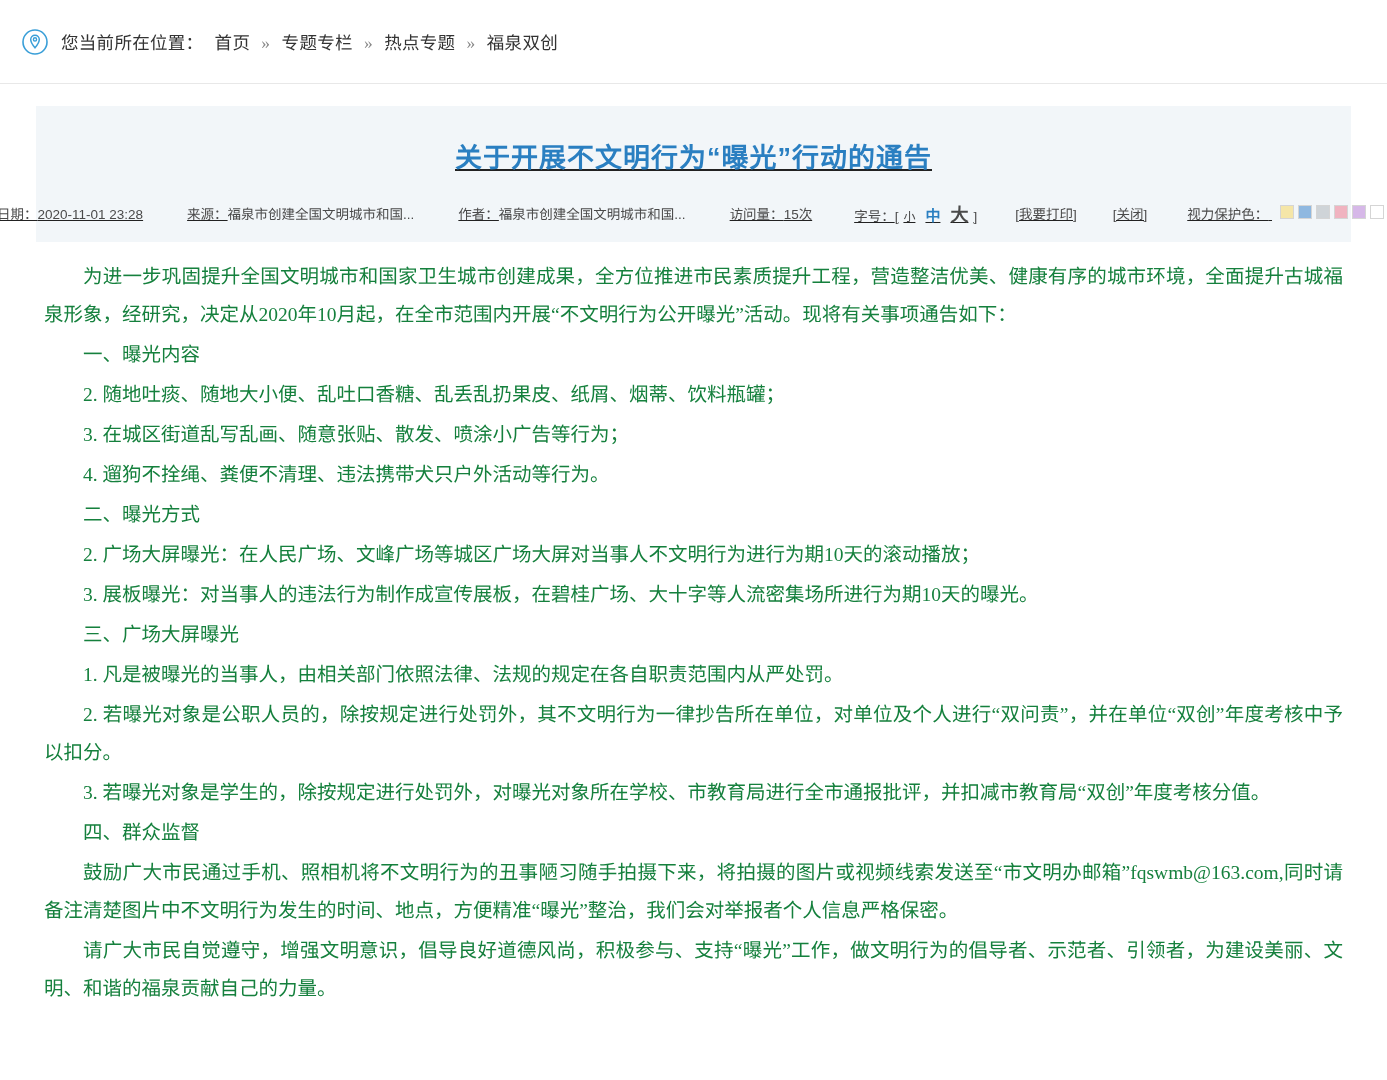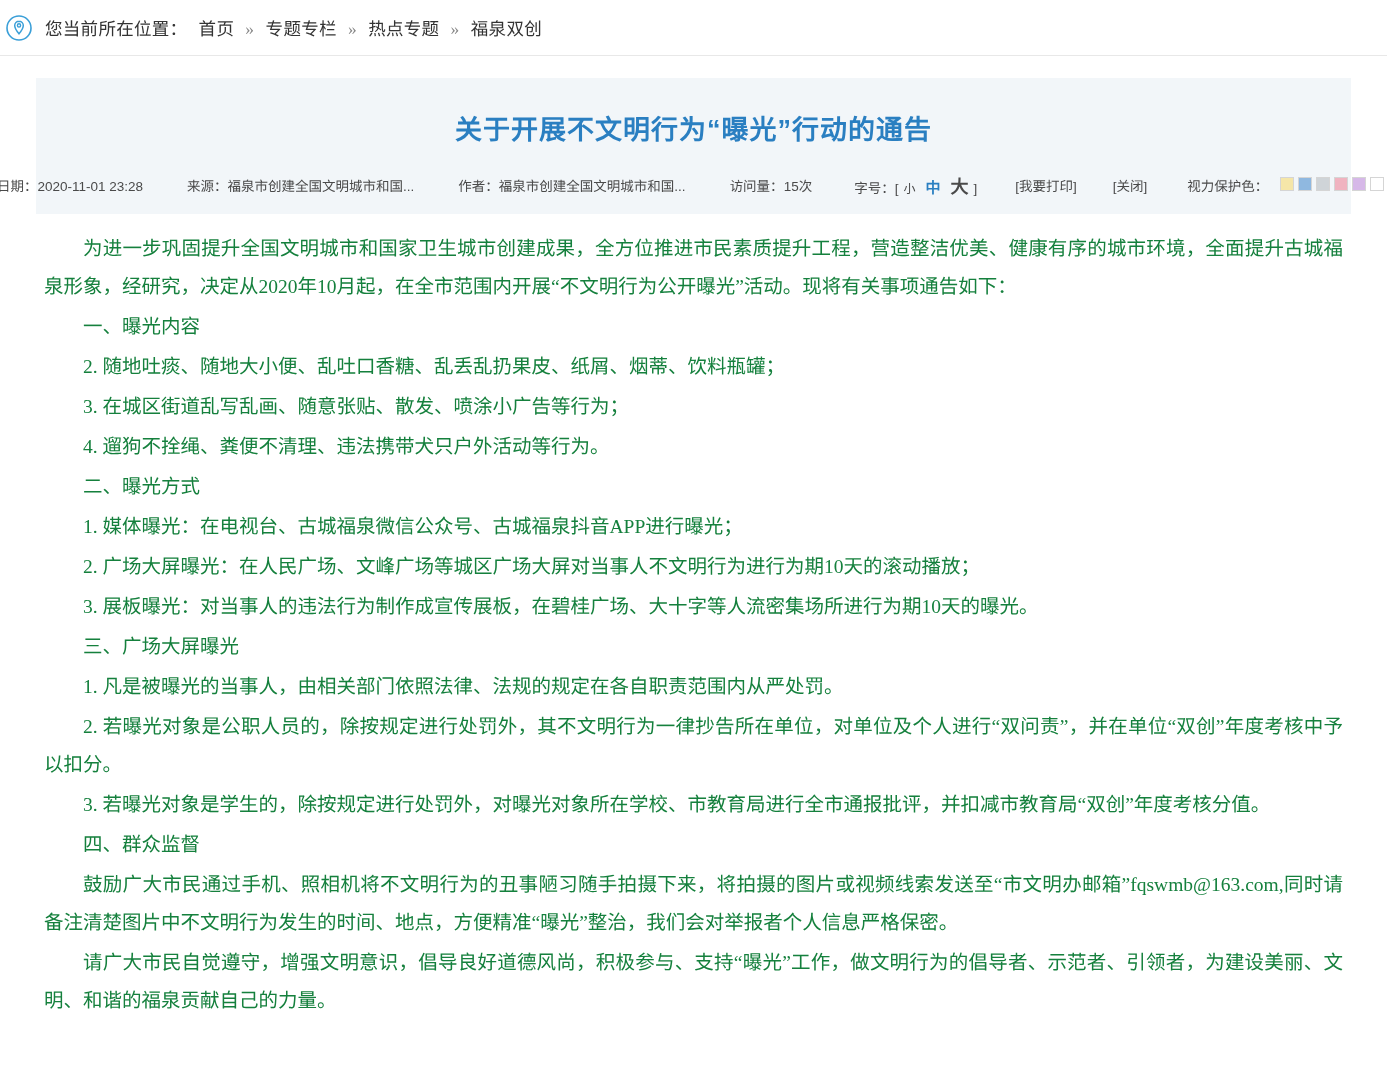--- a/index.html
+++ b/index.html
@@ -15,24 +15,24 @@
   .page {
     width: 1387px;
     min-height: 1080px;
     position: relative;
     background: #ffffff;
     box-sizing: border-box;
   }
 
   
   .breadcrumb-bar {
-    height: 56px;
+    height: 84px;
     display: flex;
     align-items: center;
-    padding-left: 6px;
+    padding-left: 22px;
     box-sizing: border-box;
     border-bottom: 1px solid #e8e8e8;
     background: #fff;
   }
   .loc-icon {
     width: 26px;
     height: 26px;
     flex: 0 0 26px;
     margin-right: 13px;
     position: relative;
@@ -58,20 +58,21 @@
 
   
   .content-wrap {
     padding: 22px 36px 0 36px;
     box-sizing: border-box;
   }
   .article-head {
     background: #f2f6f9;
     padding: 28px 20px 0 20px;
     box-sizing: border-box;
+    text-decoration: underline;
   }
   .article-title {
     text-align: center;
     color: #2a7fc1;
     font-size: 27px;
     font-weight: bold;
     font-family: "Liberation Sans", "DejaVu Sans", sans-serif;
     letter-spacing: 1px;
     line-height: 1.4;
     padding: 6px 0 22px 0;
@@ -200,21 +201,20 @@
       </div>
     </div>
 
     <div class="article-body">
       <p>为进一步巩固提升全国文明城市和国家卫生城市创建成果，全方位推进市民素质提升工程，营造整洁优美、健康有序的城市环境，全面提升古城福泉形象，经研究，决定从2020年10月起，在全市范围内开展“不文明行为公开曝光”活动。现将有关事项通告如下：</p>
       <p class="section">一、曝光内容</p>
       <p class="list-item">2. 随地吐痰、随地大小便、乱吐口香糖、乱丢乱扔果皮、纸屑、烟蒂、饮料瓶罐；</p>
       <p class="list-item">3. 在城区街道乱写乱画、随意张贴、散发、喷涂小广告等行为；</p>
       <p class="list-item">4. 遛狗不拴绳、粪便不清理、违法携带犬只户外活动等行为。</p>
       <p class="section">二、曝光方式</p>
-      <p class="list-item">1. 媒体曝光：在电视台、古城福泉微信公众号、古城福泉抖音APP进行曝光；</p>
       <p class="list-item">2. 广场大屏曝光：在人民广场、文峰广场等城区广场大屏对当事人不文明行为进行为期10天的滚动播放；</p>
       <p class="list-item">3. 展板曝光：对当事人的违法行为制作成宣传展板，在碧桂广场、大十字等人流密集场所进行为期10天的曝光。</p>
       <p class="section">三、广场大屏曝光</p>
       <p class="list-item">1. 凡是被曝光的当事人，由相关部门依照法律、法规的规定在各自职责范围内从严处罚。</p>
       <p class="list-item">2. 若曝光对象是公职人员的，除按规定进行处罚外，其不文明行为一律抄告所在单位，对单位及个人进行“双问责”，并在单位“双创”年度考核中予以扣分。</p>
       <p class="list-item">3. 若曝光对象是学生的，除按规定进行处罚外，对曝光对象所在学校、市教育局进行全市通报批评，并扣减市教育局“双创”年度考核分值。</p>
       <p class="section">四、群众监督</p>
       <p>鼓励广大市民通过手机、照相机将不文明行为的丑事陋习随手拍摄下来，将拍摄的图片或视频线索发送至“市文明办邮箱”fqswmb@163.com,同时请备注清楚图片中不文明行为发生的时间、地点，方便精准“曝光”整治，我们会对举报者个人信息严格保密。</p>
       <p>请广大市民自觉遵守，增强文明意识，倡导良好道德风尚，积极参与、支持“曝光”工作，做文明行为的倡导者、示范者、引领者，为建设美丽、文明、和谐的福泉贡献自己的力量。</p>
 

